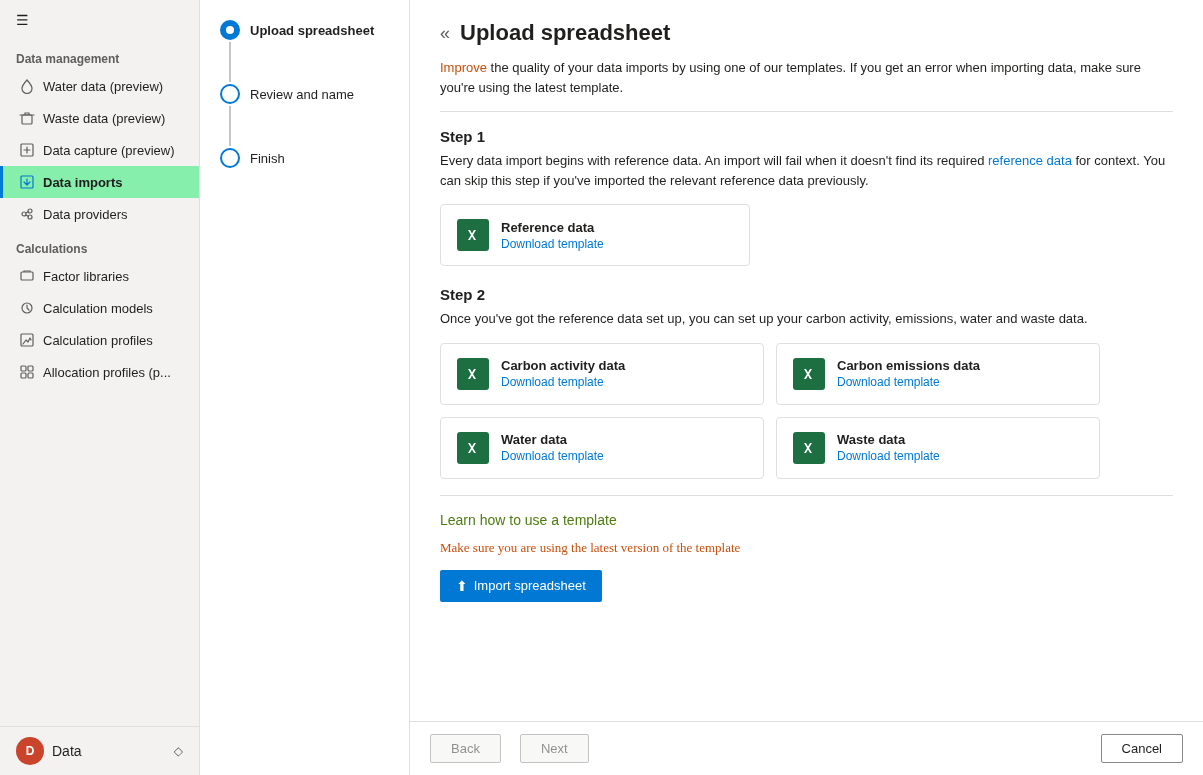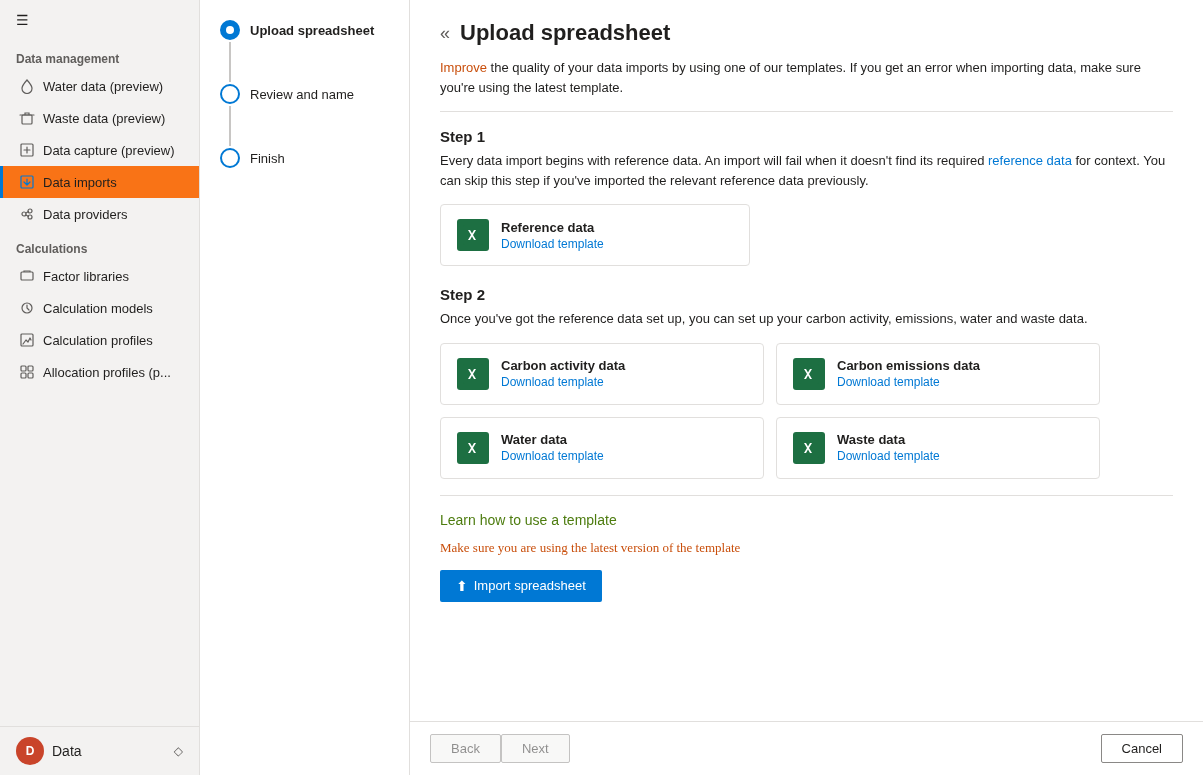--- a/index.html
+++ b/index.html
@@ -31,22 +31,22 @@
       align-items: center;
       padding: 8px 16px;
       cursor: pointer;
       gap: 8px;
       font-size: 13px;
       color: #201f1e;
       border-left: 3px solid transparent;
     }
     .sidebar-item.active {
       border-left: 3px solid #0078d4;
-      background: #f97316;
-      font-weight: 400;
+      background: #86efac;
+      font-weight: 700;
     }
     .sidebar-icon {
       width: 16px;
       height: 16px;
       display: flex;
       align-items: center;
       justify-content: center;
       flex-shrink: 0;
     }
     .sidebar-bottom {
@@ -226,21 +226,21 @@
 
     
     .footer {
       border-top: 1px solid #e1dfdd;
       padding: 12px 20px;
       display: flex;
       align-items: center;
       justify-content: space-between;
       background: #fff;
     }
-    .footer-left { display: flex; gap: 0; }
+    .footer-left { display: flex; gap: 19px; }
     .footer-btn {
       padding: 6px 20px;
       border: 1px solid #8a8886;
       background: #f3f2f1;
       border-radius: 2px;
       font-size: 13px;
       cursor: pointer;
       color: #201f1e;
       font-family: 'Segoe UI', sans-serif;
     }

